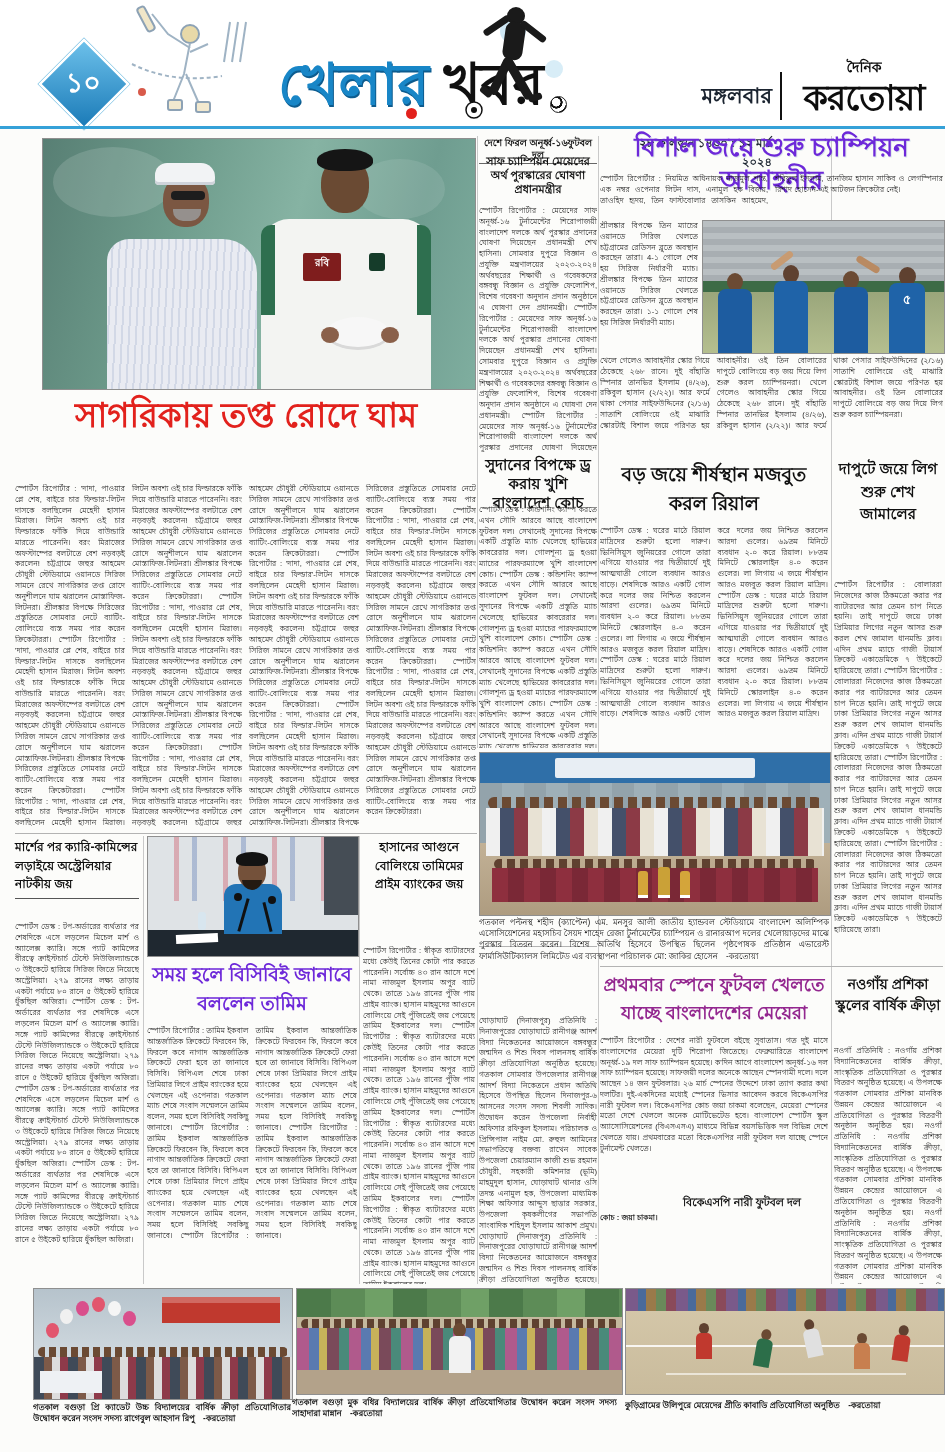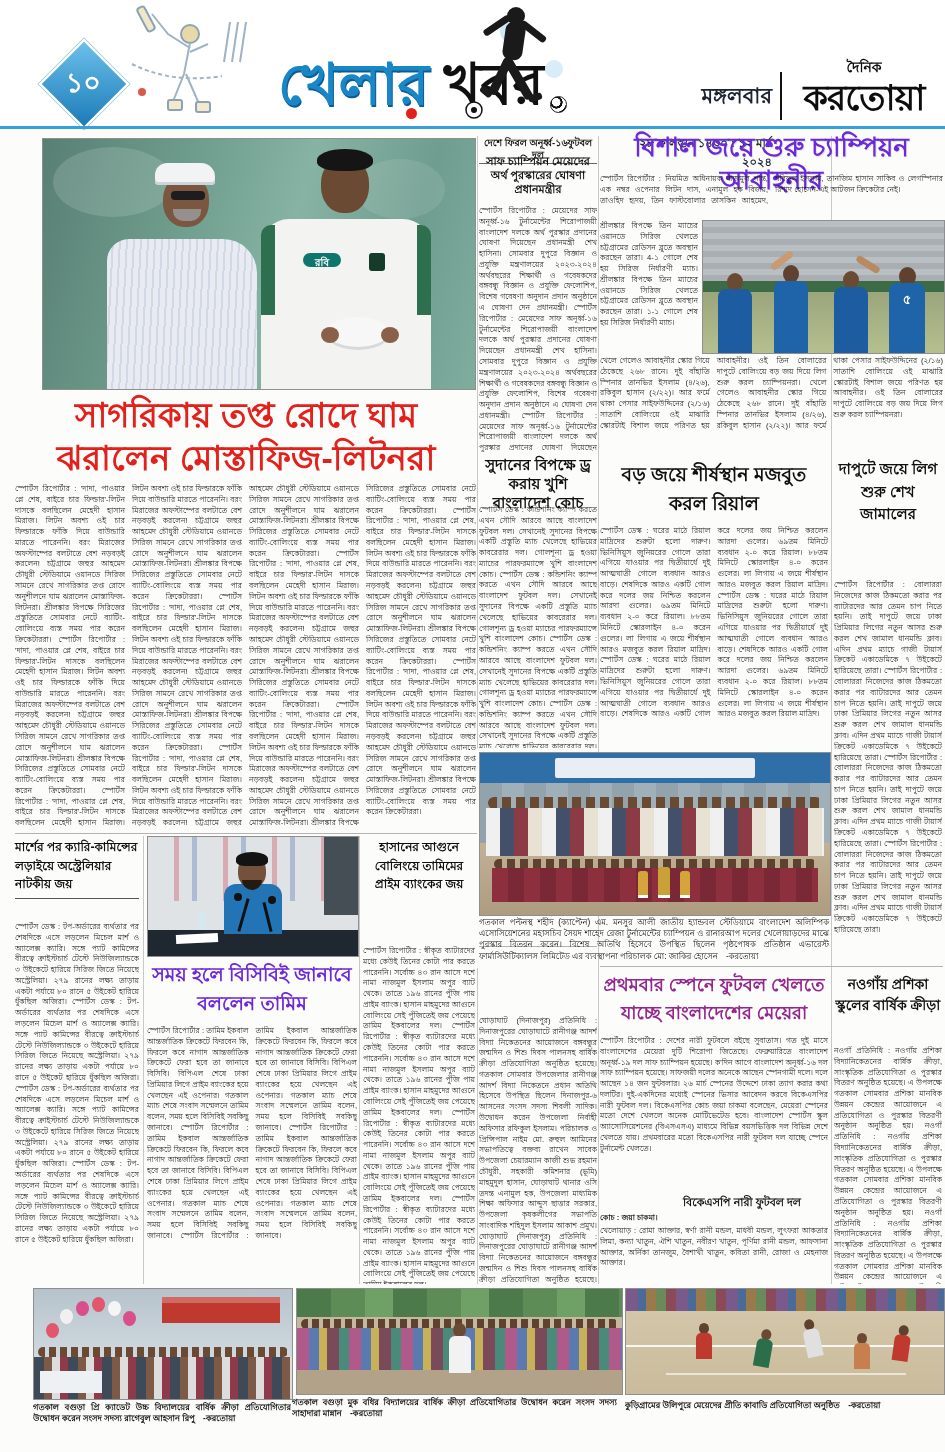--- a/index.html
+++ b/index.html
@@ -117,30 +117,29 @@
       <div class="sh" style="left:100px;top:30px;width:34px;height:9px;border-radius:4px;background:#1d1d1d;"></div>
       <div class="sh" style="left:102px;top:48px;width:28px;height:12px;border-radius:0 0 10px 10px;background:#9a9a9a;opacity:.85;"></div>
     </div>
 
     <div class="sh" style="right:34px;top:10px;width:200px;height:240px;">
       <div class="sh" style="left:20px;top:70px;width:170px;height:170px;border-radius:28px 28px 0 0;background:#f3f4f2;"></div>
       <div class="sh" style="left:20px;top:76px;width:14px;height:90px;background:#2e6f4f;border-radius:10px 0 0 0;"></div>
       <div class="sh" style="left:176px;top:76px;width:14px;height:90px;background:#2e6f4f;border-radius:0 10px 0 0;"></div>
       <div class="sh" style="left:80px;top:8px;width:48px;height:56px;border-radius:46%;background:#6a4a33;"></div>
       <div class="sh" style="left:76px;top:0;width:56px;height:22px;border-radius:50% 50% 40% 40%;background:#151515;"></div>
-      <div class="sh" style="left:62px;top:104px;width:38px;height:14px;border-radius:10px;background:#0f766e;color:#fff;font-weight:bold;font-size:10px;text-align:center;line-height:20px;">রবি</div>
+      <div class="sh" style="left:62px;top:104px;width:38px;height:28px;border-radius:2px;background:#7f1d1d;color:#fff;font-weight:bold;font-size:10px;text-align:center;line-height:20px;">রবি</div>
       <div class="sh" style="left:128px;top:104px;width:16px;height:18px;border-radius:3px;background:#153c2a;"></div>
       <div class="sh" style="left:86px;top:168px;width:62px;height:30px;border-radius:50%;background:#f7f7f7;box-shadow:0 3px 0 #d9d9d9;"></div>
       <div class="sh" style="left:80px;top:178px;width:18px;height:16px;border-radius:50%;background:#8a604a;"></div>
       <div class="sh" style="left:140px;top:178px;width:18px;height:16px;border-radius:50%;background:#8a604a;"></div>
     </div>
   </div>
 
   <div class="hl red" style="left:18px;top:394px;width:456px;font-size:34px;">সাগরিকায় তপ্ত রোদে ঘাম</div>
-  <div class="hl red" style="left:18px;top:437px;width:456px;font-size:34px;">ঝরালেন মোস্তাফিজ-লিটনরা</div>
   <div class="body-txt cols4" style="left:15px;top:484px;width:461px;height:346px;">স্পোর্টস রিপোর্টার : 'দাদা, পাওয়ার প্লে শেষ, বাইরে চার ফিল্ডার'-লিটন দাসকে বলছিলেন মেহেদী হাসান মিরাজ। লিটন অবশ্য ওই চার ফিল্ডারকে ফাঁকি দিয়ে বাউন্ডারি মারতে পারেননি। বরং মিরাজের অফস্টাম্পের বলটাতে বেশ নড়বড়ই করলেন! চট্টগ্রামে জহুর আহমেদ চৌধুরী স্টেডিয়ামে ওয়ানডে সিরিজ সামনে রেখে সাগরিকার তপ্ত রোদে অনুশীলনে ঘাম ঝরালেন মোস্তাফিজ-লিটনরা। শ্রীলঙ্কার বিপক্ষে সিরিজের প্রস্তুতিতে সোমবার নেটে ব্যাটিং-বোলিংয়ে ব্যস্ত সময় পার করেন ক্রিকেটাররা। স্পোর্টস রিপোর্টার : 'দাদা, পাওয়ার প্লে শেষ, বাইরে চার ফিল্ডার'-লিটন দাসকে বলছিলেন মেহেদী হাসান মিরাজ। লিটন অবশ্য ওই চার ফিল্ডারকে ফাঁকি দিয়ে বাউন্ডারি মারতে পারেননি। বরং মিরাজের অফস্টাম্পের বলটাতে বেশ নড়বড়ই করলেন! চট্টগ্রামে জহুর আহমেদ চৌধুরী স্টেডিয়ামে ওয়ানডে সিরিজ সামনে রেখে সাগরিকার তপ্ত রোদে অনুশীলনে ঘাম ঝরালেন মোস্তাফিজ-লিটনরা। শ্রীলঙ্কার বিপক্ষে সিরিজের প্রস্তুতিতে সোমবার নেটে ব্যাটিং-বোলিংয়ে ব্যস্ত সময় পার করেন ক্রিকেটাররা। স্পোর্টস রিপোর্টার : 'দাদা, পাওয়ার প্লে শেষ, বাইরে চার ফিল্ডার'-লিটন দাসকে বলছিলেন মেহেদী হাসান মিরাজ। লিটন অবশ্য ওই চার ফিল্ডারকে ফাঁকি দিয়ে বাউন্ডারি মারতে পারেননি। বরং মিরাজের অফস্টাম্পের বলটাতে বেশ নড়বড়ই করলেন! চট্টগ্রামে জহুর আহমেদ চৌধুরী স্টেডিয়ামে ওয়ানডে সিরিজ সামনে রেখে সাগরিকার তপ্ত রোদে অনুশীলনে ঘাম ঝরালেন মোস্তাফিজ-লিটনরা। শ্রীলঙ্কার বিপক্ষে সিরিজের প্রস্তুতিতে সোমবার নেটে ব্যাটিং-বোলিংয়ে ব্যস্ত সময় পার করেন ক্রিকেটাররা। স্পোর্টস রিপোর্টার : 'দাদা, পাওয়ার প্লে শেষ, বাইরে চার ফিল্ডার'-লিটন দাসকে বলছিলেন মেহেদী হাসান মিরাজ। লিটন অবশ্য ওই চার ফিল্ডারকে ফাঁকি দিয়ে বাউন্ডারি মারতে পারেননি। বরং মিরাজের অফস্টাম্পের বলটাতে বেশ নড়বড়ই করলেন! চট্টগ্রামে জহুর আহমেদ চৌধুরী স্টেডিয়ামে ওয়ানডে সিরিজ সামনে রেখে সাগরিকার তপ্ত রোদে অনুশীলনে ঘাম ঝরালেন মোস্তাফিজ-লিটনরা। শ্রীলঙ্কার বিপক্ষে সিরিজের প্রস্তুতিতে সোমবার নেটে ব্যাটিং-বোলিংয়ে ব্যস্ত সময় পার করেন ক্রিকেটাররা। স্পোর্টস রিপোর্টার : 'দাদা, পাওয়ার প্লে শেষ, বাইরে চার ফিল্ডার'-লিটন দাসকে বলছিলেন মেহেদী হাসান মিরাজ। লিটন অবশ্য ওই চার ফিল্ডারকে ফাঁকি দিয়ে বাউন্ডারি মারতে পারেননি। বরং মিরাজের অফস্টাম্পের বলটাতে বেশ নড়বড়ই করলেন! চট্টগ্রামে জহুর আহমেদ চৌধুরী স্টেডিয়ামে ওয়ানডে সিরিজ সামনে রেখে সাগরিকার তপ্ত রোদে অনুশীলনে ঘাম ঝরালেন মোস্তাফিজ-লিটনরা। শ্রীলঙ্কার বিপক্ষে সিরিজের প্রস্তুতিতে সোমবার নেটে ব্যাটিং-বোলিংয়ে ব্যস্ত সময় পার করেন ক্রিকেটাররা। স্পোর্টস রিপোর্টার : 'দাদা, পাওয়ার প্লে শেষ, বাইরে চার ফিল্ডার'-লিটন দাসকে বলছিলেন মেহেদী হাসান মিরাজ। লিটন অবশ্য ওই চার ফিল্ডারকে ফাঁকি দিয়ে বাউন্ডারি মারতে পারেননি। বরং মিরাজের অফস্টাম্পের বলটাতে বেশ নড়বড়ই করলেন! চট্টগ্রামে জহুর আহমেদ চৌধুরী স্টেডিয়ামে ওয়ানডে সিরিজ সামনে রেখে সাগরিকার তপ্ত রোদে অনুশীলনে ঘাম ঝরালেন মোস্তাফিজ-লিটনরা। শ্রীলঙ্কার বিপক্ষে সিরিজের প্রস্তুতিতে সোমবার নেটে ব্যাটিং-বোলিংয়ে ব্যস্ত সময় পার করেন ক্রিকেটাররা। স্পোর্টস রিপোর্টার : 'দাদা, পাওয়ার প্লে শেষ, বাইরে চার ফিল্ডার'-লিটন দাসকে বলছিলেন মেহেদী হাসান মিরাজ। লিটন অবশ্য ওই চার ফিল্ডারকে ফাঁকি দিয়ে বাউন্ডারি মারতে পারেননি। বরং মিরাজের অফস্টাম্পের বলটাতে বেশ নড়বড়ই করলেন! চট্টগ্রামে জহুর আহমেদ চৌধুরী স্টেডিয়ামে ওয়ানডে সিরিজ সামনে রেখে সাগরিকার তপ্ত রোদে অনুশীলনে ঘাম ঝরালেন মোস্তাফিজ-লিটনরা। শ্রীলঙ্কার বিপক্ষে সিরিজের প্রস্তুতিতে সোমবার নেটে ব্যাটিং-বোলিংয়ে ব্যস্ত সময় পার করেন ক্রিকেটাররা। স্পোর্টস রিপোর্টার : 'দাদা, পাওয়ার প্লে শেষ, বাইরে চার ফিল্ডার'-লিটন দাসকে বলছিলেন মেহেদী হাসান মিরাজ। লিটন অবশ্য ওই চার ফিল্ডারকে ফাঁকি দিয়ে বাউন্ডারি মারতে পারেননি। বরং মিরাজের অফস্টাম্পের বলটাতে বেশ নড়বড়ই করলেন! চট্টগ্রামে জহুর আহমেদ চৌধুরী স্টেডিয়ামে ওয়ানডে সিরিজ সামনে রেখে সাগরিকার তপ্ত রোদে অনুশীলনে ঘাম ঝরালেন মোস্তাফিজ-লিটনরা। শ্রীলঙ্কার বিপক্ষে সিরিজের প্রস্তুতিতে সোমবার নেটে ব্যাটিং-বোলিংয়ে ব্যস্ত সময় পার করেন ক্রিকেটাররা। স্পোর্টস রিপোর্টার : 'দাদা, পাওয়ার প্লে শেষ, বাইরে চার ফিল্ডার'-লিটন দাসকে বলছিলেন মেহেদী হাসান মিরাজ। লিটন অবশ্য ওই চার ফিল্ডারকে ফাঁকি দিয়ে বাউন্ডারি মারতে পারেননি। বরং মিরাজের অফস্টাম্পের বলটাতে বেশ নড়বড়ই করলেন! চট্টগ্রামে জহুর আহমেদ চৌধুরী স্টেডিয়ামে ওয়ানডে সিরিজ সামনে রেখে সাগরিকার তপ্ত রোদে অনুশীলনে ঘাম ঝরালেন মোস্তাফিজ-লিটনরা। শ্রীলঙ্কার বিপক্ষে সিরিজের প্রস্তুতিতে সোমবার নেটে ব্যাটিং-বোলিংয়ে ব্যস্ত সময় পার করেন ক্রিকেটাররা।</div>
 
   <div class="hl" style="left:479px;top:137px;width:118px;font-size:9.5px;border-bottom:1px solid #666;padding-bottom:2px;">দেশে ফিরল অনূর্ধ্ব-১৬ফুটবল দল</div>
   <div class="hl" style="left:479px;top:155px;width:118px;font-size:11px;">সাফ চ্যাম্পিয়ন মেয়েদের অর্থ পুরস্কারের ঘোষণা প্রধানমন্ত্রীর</div>
   <div class="body-txt" style="left:479px;top:206px;width:118px;height:246px;">স্পোর্টস রিপোর্টার : মেয়েদের সাফ অনূর্ধ্ব-১৬ টুর্নামেন্টের শিরোপাজয়ী বাংলাদেশ দলকে অর্থ পুরস্কার প্রদানের ঘোষণা দিয়েছেন প্রধানমন্ত্রী শেখ হাসিনা। সোমবার দুপুরে বিজ্ঞান ও প্রযুক্তি মন্ত্রণালয়ের ২০২৩-২০২৪ অর্থবছরের শিক্ষার্থী ও গবেষকদের বঙ্গবন্ধু বিজ্ঞান ও প্রযুক্তি ফেলোশিপ, বিশেষ গবেষণা অনুদান প্রদান অনুষ্ঠানে এ ঘোষণা দেন প্রধানমন্ত্রী। স্পোর্টস রিপোর্টার : মেয়েদের সাফ অনূর্ধ্ব-১৬ টুর্নামেন্টের শিরোপাজয়ী বাংলাদেশ দলকে অর্থ পুরস্কার প্রদানের ঘোষণা দিয়েছেন প্রধানমন্ত্রী শেখ হাসিনা। সোমবার দুপুরে বিজ্ঞান ও প্রযুক্তি মন্ত্রণালয়ের ২০২৩-২০২৪ অর্থবছরের শিক্ষার্থী ও গবেষকদের বঙ্গবন্ধু বিজ্ঞান ও প্রযুক্তি ফেলোশিপ, বিশেষ গবেষণা অনুদান প্রদান অনুষ্ঠানে এ ঘোষণা দেন প্রধানমন্ত্রী। স্পোর্টস রিপোর্টার : মেয়েদের সাফ অনূর্ধ্ব-১৬ টুর্নামেন্টের শিরোপাজয়ী বাংলাদেশ দলকে অর্থ পুরস্কার প্রদানের ঘোষণা দিয়েছেন প্রধানমন্ত্রী শেখ হাসিনা। সোমবার দুপুরে বিজ্ঞান ও প্রযুক্তি মন্ত্রণালয়ের ২০২৩-২০২৪ অর্থবছরের শিক্ষার্থী ও গবেষকদের বঙ্গবন্ধু বিজ্ঞান ও প্রযুক্তি ফেলোশিপ, বিশেষ গবেষণা অনুদান প্রদান অনুষ্ঠানে এ ঘোষণা দেন প্রধানমন্ত্রী।</div>
 
   <div class="hl" style="left:479px;top:456px;width:118px;font-size:15px;">সুদানের বিপক্ষে ড্র করায় খুশি বাংলাদেশ কোচ</div>
   <div class="body-txt" style="left:479px;top:505px;width:118px;height:243px;">স্পোর্টস ডেস্ক : কন্ডিশনিং ক্যাম্প করতে এখন সৌদি আরবে আছে বাংলাদেশ ফুটবল দল। সেখানেই সুদানের বিপক্ষে একটি প্রস্তুতি ম্যাচ খেলেছে হাভিয়ের কাবরেরার দল। গোলশূন্য ড্র হওয়া ম্যাচের পারফরম্যান্সে খুশি বাংলাদেশ কোচ। স্পোর্টস ডেস্ক : কন্ডিশনিং ক্যাম্প করতে এখন সৌদি আরবে আছে বাংলাদেশ ফুটবল দল। সেখানেই সুদানের বিপক্ষে একটি প্রস্তুতি ম্যাচ খেলেছে হাভিয়ের কাবরেরার দল। গোলশূন্য ড্র হওয়া ম্যাচের পারফরম্যান্সে খুশি বাংলাদেশ কোচ। স্পোর্টস ডেস্ক : কন্ডিশনিং ক্যাম্প করতে এখন সৌদি আরবে আছে বাংলাদেশ ফুটবল দল। সেখানেই সুদানের বিপক্ষে একটি প্রস্তুতি ম্যাচ খেলেছে হাভিয়ের কাবরেরার দল। গোলশূন্য ড্র হওয়া ম্যাচের পারফরম্যান্সে খুশি বাংলাদেশ কোচ। স্পোর্টস ডেস্ক : কন্ডিশনিং ক্যাম্প করতে এখন সৌদি আরবে আছে বাংলাদেশ ফুটবল দল। সেখানেই সুদানের বিপক্ষে একটি প্রস্তুতি ম্যাচ খেলেছে হাভিয়ের কাবরেরার দল। গোলশূন্য ড্র হওয়া ম্যাচের পারফরম্যান্সে খুশি বাংলাদেশ কোচ।</div>
 
   <div class="hl blue" style="left:600px;top:131px;width:343px;font-size:26px;text-shadow:1px 1px 0 #0d5c8f22;">বিশাল জয়ে শুরু চ্যাম্পিয়ন আবাহনীর</div>
@@ -215,21 +214,20 @@
   <div class="hl" style="left:363px;top:838px;width:112px;font-size:12px;line-height:1.55;">হাসানের আগুনে বোলিংয়ে তামিমের প্রাইম ব্যাংকের জয়</div>
   <div class="body-txt" style="left:363px;top:946px;width:112px;height:338px;">স্পোর্টস রিপোর্টার : স্বীকৃত ব্যাটারদের মধ্যে কেউই তিনের কোটা পার করতে পারেননি। সর্বোচ্চ ৪৩ রান আসে দশে নামা নাজমুল ইসলাম অপুর ব্যাট থেকে। তাতে ১৯৬ রানের পুঁজি পায় প্রাইম ব্যাংক। হাসান মাহমুদের আগুনে বোলিংয়ে সেই পুঁজিতেই জয় পেয়েছে তামিম ইকবালের দল। স্পোর্টস রিপোর্টার : স্বীকৃত ব্যাটারদের মধ্যে কেউই তিনের কোটা পার করতে পারেননি। সর্বোচ্চ ৪৩ রান আসে দশে নামা নাজমুল ইসলাম অপুর ব্যাট থেকে। তাতে ১৯৬ রানের পুঁজি পায় প্রাইম ব্যাংক। হাসান মাহমুদের আগুনে বোলিংয়ে সেই পুঁজিতেই জয় পেয়েছে তামিম ইকবালের দল। স্পোর্টস রিপোর্টার : স্বীকৃত ব্যাটারদের মধ্যে কেউই তিনের কোটা পার করতে পারেননি। সর্বোচ্চ ৪৩ রান আসে দশে নামা নাজমুল ইসলাম অপুর ব্যাট থেকে। তাতে ১৯৬ রানের পুঁজি পায় প্রাইম ব্যাংক। হাসান মাহমুদের আগুনে বোলিংয়ে সেই পুঁজিতেই জয় পেয়েছে তামিম ইকবালের দল। স্পোর্টস রিপোর্টার : স্বীকৃত ব্যাটারদের মধ্যে কেউই তিনের কোটা পার করতে পারেননি। সর্বোচ্চ ৪৩ রান আসে দশে নামা নাজমুল ইসলাম অপুর ব্যাট থেকে। তাতে ১৯৬ রানের পুঁজি পায় প্রাইম ব্যাংক। হাসান মাহমুদের আগুনে বোলিংয়ে সেই পুঁজিতেই জয় পেয়েছে তামিম ইকবালের দল।</div>
 
   <div class="body-txt" style="left:479px;top:1016px;width:118px;height:268px;">ঘোড়াঘাট (দিনাজপুর) প্রতিনিধি : দিনাজপুরের ঘোড়াঘাটে রানীগঞ্জ আদর্শ বিদ্যা নিকেতনের আয়োজনে বঙ্গবন্ধুর জন্মদিন ও শিশু দিবস পালনসহ বার্ষিক ক্রীড়া প্রতিযোগিতা অনুষ্ঠিত হয়েছে। গতকাল সোমবার উপজেলার রানীগঞ্জ আদর্শ বিদ্যা নিকেতনে প্রধান অতিথি হিসেবে উপস্থিত ছিলেন দিনাজপুর-৬ আসনের সংসদ সদস্য শিবলী সাদিক। উদ্বোধন করেন উপজেলা নির্বাহী অফিসার রফিকুল ইসলাম। পরিচালক ও প্রিন্সিপাল নাইম মো. রুহুল আমিনের সভাপতিত্বে বক্তব্য রাখেন সাবেক উপজেলা চেয়ারম্যান কাজী শুভ রহমান চৌধুরী, সহকারী কমিশনার (ভূমি) মাহমুদুল হাসান, ঘোড়াঘাট থানার ওসি তদন্ত এনামুল হক, উপজেলা মাধ্যমিক শিক্ষা অফিসার আব্দুস ছাত্তার সরকার, উপজেলা কৃষকলীগের সভাপতি সাংবাদিক শহিদুল ইসলাম আকাশ প্রমুখ। ঘোড়াঘাট (দিনাজপুর) প্রতিনিধি : দিনাজপুরের ঘোড়াঘাটে রানীগঞ্জ আদর্শ বিদ্যা নিকেতনের আয়োজনে বঙ্গবন্ধুর জন্মদিন ও শিশু দিবস পালনসহ বার্ষিক ক্রীড়া প্রতিযোগিতা অনুষ্ঠিত হয়েছে। গতকাল সোমবার উপজেলার রানীগঞ্জ আদর্শ বিদ্যা নিকেতনে প্রধান অতিথি হিসেবে উপস্থিত ছিলেন দিনাজপুর-৬ আসনের সংসদ সদস্য শিবলী সাদিক। উদ্বোধন করেন উপজেলা নির্বাহী অফিসার রফিকুল ইসলাম। পরিচালক ও প্রিন্সিপাল নাইম মো. রুহুল আমিনের সভাপতিত্বে বক্তব্য রাখেন সাবেক উপজেলা চেয়ারম্যান কাজী শুভ রহমান চৌধুরী, সহকারী কমিশনার (ভূমি) মাহমুদুল হাসান, ঘোড়াঘাট থানার ওসি তদন্ত এনামুল হক, উপজেলা মাধ্যমিক শিক্ষা অফিসার আব্দুস ছাত্তার সরকার, উপজেলা কৃষকলীগের সভাপতি সাংবাদিক শহিদুল ইসলাম আকাশ প্রমুখ।</div>
 
   <div class="hl purple" style="left:600px;top:974px;width:228px;font-size:18px;">প্রথমবার স্পেনে ফুটবল খেলতে</div>
   <div class="hl purple" style="left:600px;top:1002px;width:228px;font-size:18px;">যাচ্ছে বাংলাদেশের মেয়েরা</div>
   <div class="body-txt" style="left:600px;top:1036px;width:228px;height:158px;">স্পোর্টস রিপোর্টার : দেশের নারী ফুটবলে বইছে সুবাতাস। গত দুই মাসে বাংলাদেশের মেয়েরা দুটি শিরোপা জিতেছে। ফেব্রুয়ারিতে বাংলাদেশ অনূর্ধ্ব-১৯ দল সাফ চ্যাম্পিয়ন হয়েছে। ক'দিন আগে বাংলাদেশ অনূর্ধ্ব-১৬ দল সাফ চ্যাম্পিয়ন হয়েছে। সাফজয়ী দলের অনেকে আছেন স্পেনগামী দলে। দলে আছেন ১৪ জন ফুটবলার। ২৬ মার্চ স্পেনের উদ্দেশে ঢাকা ত্যাগ করার কথা দলটির। দুই-একদিনের মধ্যেই স্পেনের ভিসার আবেদন করবে বিকেএসপির নারী ফুটবল দল। বিকেএসপির কোচ জয়া চাকমা বলেছেন, মেয়েরা স্পেনের মতো দেশে খেললে অনেক মোটিভেটেড হবে। বাংলাদেশ স্পোর্টস স্কুল অ্যাসোসিয়েশনের (বিএসএসএ) মাধ্যমে বিভিন্ন বয়সভিত্তিক দল বিভিন্ন দেশে খেলতে যায়। প্রথমবারের মতো বিকেএসপির নারী ফুটবল দল যাচ্ছে স্পেনে টুর্নামেন্ট খেলতে।</div>
   <div class="hl" style="left:600px;top:1196px;width:228px;font-size:11px;margin-left:28px;">বিকেএসপি নারী ফুটবল দল</div>
   <div class="body-txt" style="left:600px;top:1213px;width:228px;height:11px;font-weight:bold;text-align:left;">কোচ : জয়া চাকমা।</div>
-  <div class="body-txt" style="left:600px;top:1226px;width:228px;height:58px;">খেলোয়াড় : রোমা আক্তার, স্বর্ণা রানী মন্ডল, মাধবী মন্ডল, লুৎফরা আকতার লিমা, কন্যা খাতুন, ঐশি খাতুন, নবীরণ খাতুন, পূর্ণিমা রানী মন্ডল, আফসানা আক্তার, অর্নিকা তানজুম, বৈশাখী খাতুন, কবিতা রানী, রোজা ও মেহনাজ আক্তার।</div>
 
   <div class="hl" style="left:834px;top:974px;width:108px;font-size:14px;line-height:1.5;">নওগাঁয় প্রশিকা স্কুলের বার্ষিক ক্রীড়া</div>
   <div class="body-txt" style="left:834px;top:1046px;width:108px;height:238px;">নওগাঁ প্রতিনিধি : নওগাঁয় প্রশিকা বিদ্যানিকেতনের বার্ষিক ক্রীড়া, সাংস্কৃতিক প্রতিযোগিতা ও পুরস্কার বিতরণ অনুষ্ঠিত হয়েছে। এ উপলক্ষে গতকাল সোমবার প্রশিকা মানবিক উন্নয়ন কেন্দ্রের আয়োজনে এ প্রতিযোগিতা ও পুরস্কার বিতরণী অনুষ্ঠান অনুষ্ঠিত হয়। নওগাঁ প্রতিনিধি : নওগাঁয় প্রশিকা বিদ্যানিকেতনের বার্ষিক ক্রীড়া, সাংস্কৃতিক প্রতিযোগিতা ও পুরস্কার বিতরণ অনুষ্ঠিত হয়েছে। এ উপলক্ষে গতকাল সোমবার প্রশিকা মানবিক উন্নয়ন কেন্দ্রের আয়োজনে এ প্রতিযোগিতা ও পুরস্কার বিতরণী অনুষ্ঠান অনুষ্ঠিত হয়। নওগাঁ প্রতিনিধি : নওগাঁয় প্রশিকা বিদ্যানিকেতনের বার্ষিক ক্রীড়া, সাংস্কৃতিক প্রতিযোগিতা ও পুরস্কার বিতরণ অনুষ্ঠিত হয়েছে। এ উপলক্ষে গতকাল সোমবার প্রশিকা মানবিক উন্নয়ন কেন্দ্রের আয়োজনে এ প্রতিযোগিতা ও পুরস্কার বিতরণী অনুষ্ঠান অনুষ্ঠিত হয়।</div>
 
   <div class="photo" style="left:33px;top:1288px;width:258px;height:110px;">
     <div class="sh" style="inset:0;background:linear-gradient(#b6c3cc,#cfd8de 60%,#c3ccd2);"></div>
     <div class="sh" style="right:12px;top:8px;width:118px;height:26px;background:#c0392e;box-shadow:inset 0 6px 0 rgba(255,255,255,.25);"></div>
     <div class="sh" style="left:12px;top:34px;width:13px;height:15px;border-radius:50%;background:#e2566e;"></div>
     <div class="sh" style="left:26px;top:20px;width:13px;height:15px;border-radius:50%;background:#f0f0f0;"></div>
     <div class="sh" style="left:42px;top:12px;width:13px;height:15px;border-radius:50%;background:#d94f8c;"></div>

